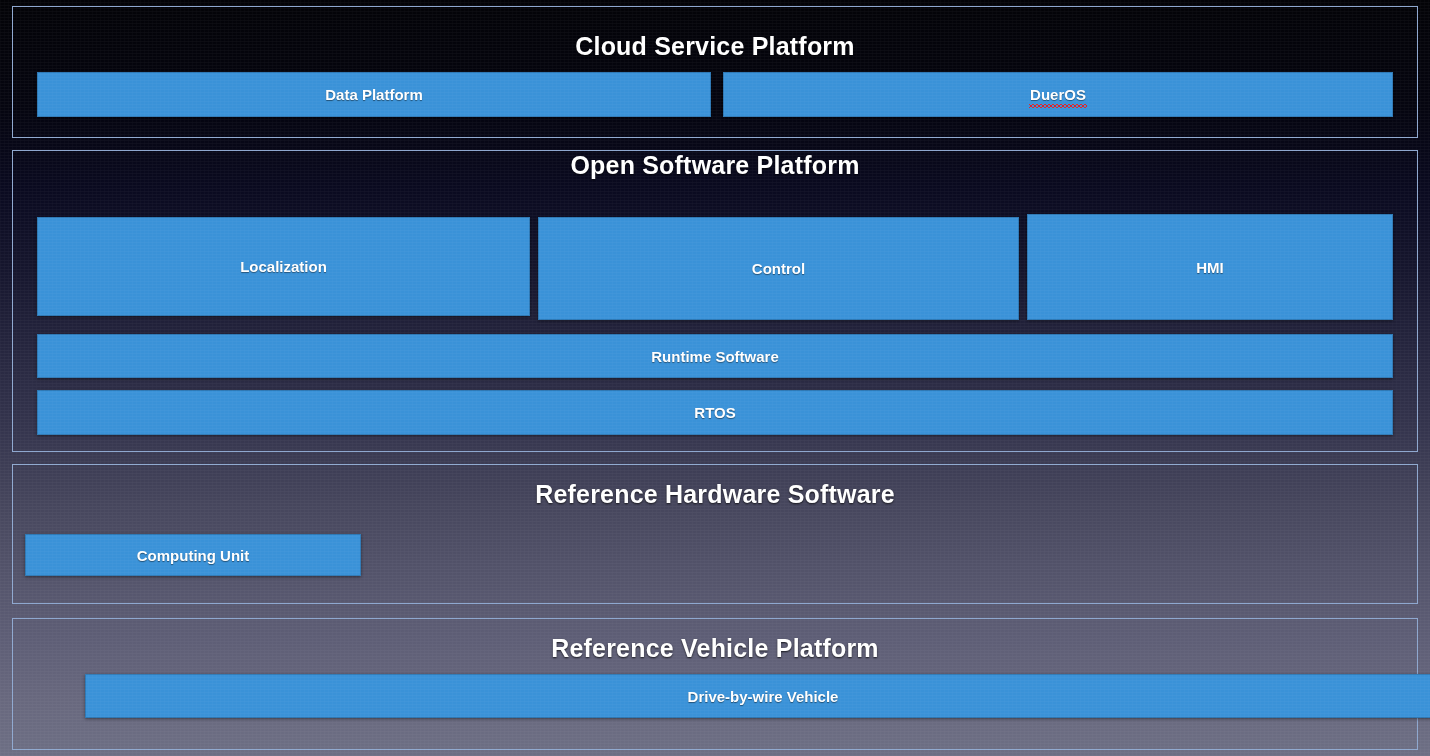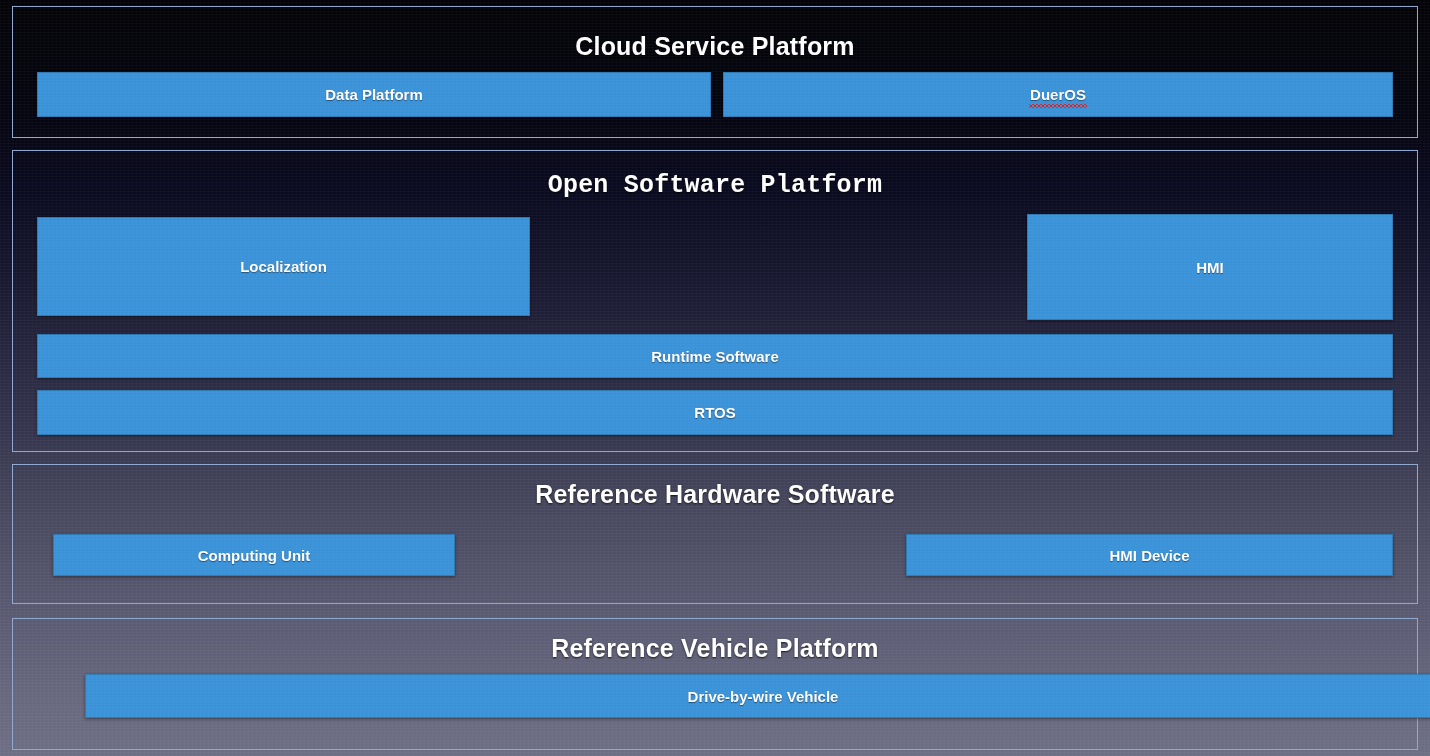--- a/index.html
+++ b/index.html
@@ -108,31 +108,31 @@
 
   
   
   #sec-cloud      { top: 6px;   height: 132px; padding-left: 31px; }
   #sec-cloud .section-title { top: 25px; }
   #box-data-platform { left: 24px;  top: 65px; width: 674px; height: 45px; }
   #box-dueros        { left: 710px; top: 65px; width: 670px; height: 45px; }
 
   
   #sec-software   { top: 150px; height: 302px; }
-  #sec-software .section-title { top: 20px; font-family: Liberation Mono, monospace; }
+  #sec-software .section-title { top: 0; }
   #box-localization { left: 24px;  top: 66px; width: 493px; height: 99px; }
   #box-control      { left: 525px; top: 66px; width: 481px; height: 103px; }
   #box-hmi          { left: 1014px;top: 63px; width: 366px; height: 106px; }
   #box-runtime      { left: 24px;  top: 183px; width: 1356px; height: 44px; }
   #box-rtos         { left: 24px;  top: 239px; width: 1356px; height: 45px; }
 
   
   #sec-hardware   { top: 464px; height: 140px; }
   #sec-hardware .section-title { top: 15px; }
-  #box-computing  { left: 40px;  top: 69px; width: 402px; height: 42px; text-align: center; }
+  #box-computing  { left: 12px;  top: 69px; width: 336px; height: 42px; text-align: center; }
   #box-gpsimu     { left: 438px; top: 69px; width: 443px; height: 42px; }
   #box-hmidevice  { left: 893px; top: 69px; width: 487px; height: 42px; }
 
   
   #sec-vehicle    { top: 618px; height: 132px; }
   #sec-vehicle .section-title { top: 15px; }
   #box-drivebywire{ left: 24px;  top: 55px; width: 1356px; height: 44px; margin-left: 48px; }
 </style>
 </head>
 <body>
@@ -151,20 +151,23 @@
     </div>
   </div>
 
   <div class="section" id="sec-software">
     <div class="section-title">Open Software Platform</div>
 
     <div class="box" id="box-localization">
       <span>Localization</span>
     </div>
 
+    <div class="box" id="box-control">
+      <span>Control</span>
+    </div>
 
     <div class="box" id="box-hmi">
       <span>HMI</span>
     </div>
 
     <div class="box" id="box-runtime">
       <span>Runtime Software</span>
     </div>
 
     <div class="box" id="box-rtos">
@@ -173,23 +176,20 @@
   </div>
 
   <div class="section" id="sec-hardware">
     <div class="section-title">Reference Hardware Software</div>
 
     <div class="box" id="box-computing">
       <span>Computing Unit</span>
     </div>
 
 
-    <div class="box" id="box-hmidevice">
-      <span>HMI Device</span>
-    </div>
   </div>
 
   <div class="section" id="sec-vehicle">
     <div class="section-title">Reference Vehicle Platform</div>
 
     <div class="box" id="box-drivebywire">
       <span>Drive-by-wire Vehicle</span>
     </div>
   </div>
 

